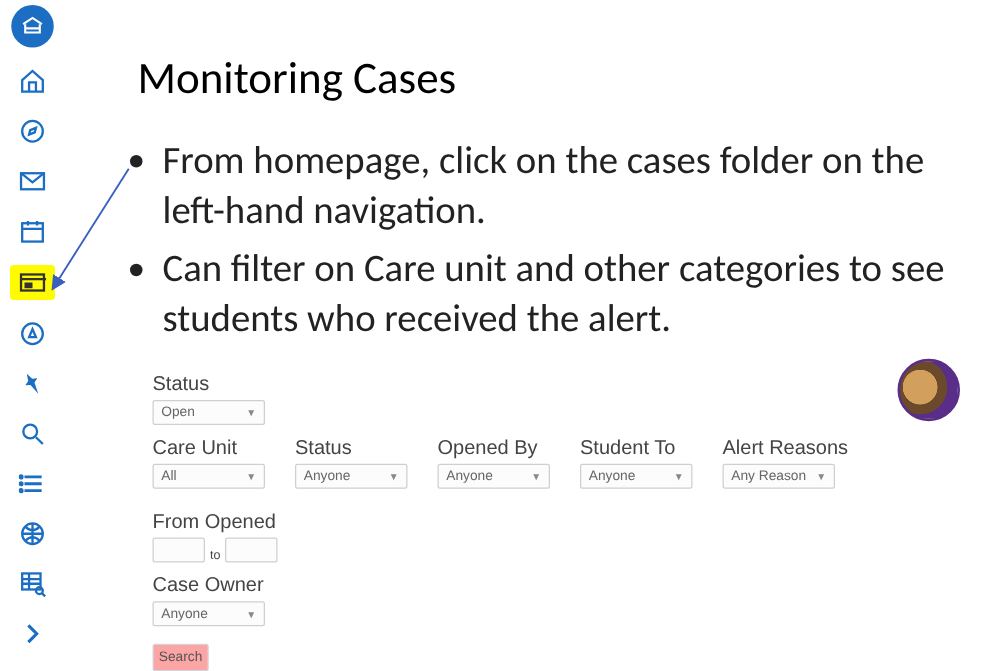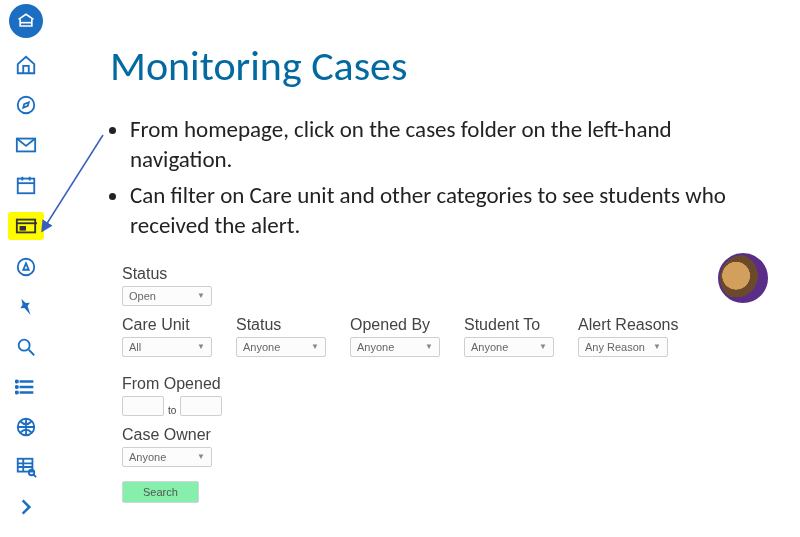--- a/index.html
+++ b/index.html
@@ -61,27 +61,27 @@
     height: 110px;
     pointer-events: none;
   }
   .content {
     position: absolute;
     left: 110px;
     top: 40px;
     width: 660px;
   }
   .page-title {
-    font-size: 42px;
+    font-size: 36px;
     font-weight: 400;
     margin: 0 0 24px 0;
-    color: #0369a1;
+    color: #000000;
   }
   .bullets {
-    font-size: 23px;
+    font-size: 31px;
     line-height: 1.3;
     margin: 0 0 20px 0;
     padding-left: 20px;
   }
   .bullets li { margin-bottom: 6px; }
   .cases-panel {
     position: relative;
     padding: 4px 2px 0 12px;
     font-family: "Segoe UI", Arial, sans-serif;
     font-size: 11px;
@@ -123,23 +123,23 @@
   .date-box {
     border: 1px solid #cfcfcf;
     background: #fcfcfc;
     width: 42px;
     height: 20px;
     border-radius: 2px;
   }
   .to-label { font-size: 10px; color: #444; }
   .search-btn {
     display: inline-block;
-    background: #86efac;
+    background: #fca5a5;
     border: 1px solid #d2d6dc;
-    padding: 4px 20px;
+    padding: 4px 4px;
     font-size: 11px;
     color: #555;
     border-radius: 2px;
     margin-top: 4px;
     cursor: pointer;
   }
   .avatar {
     position: absolute;
     right: 2px;
     top: -8px;

